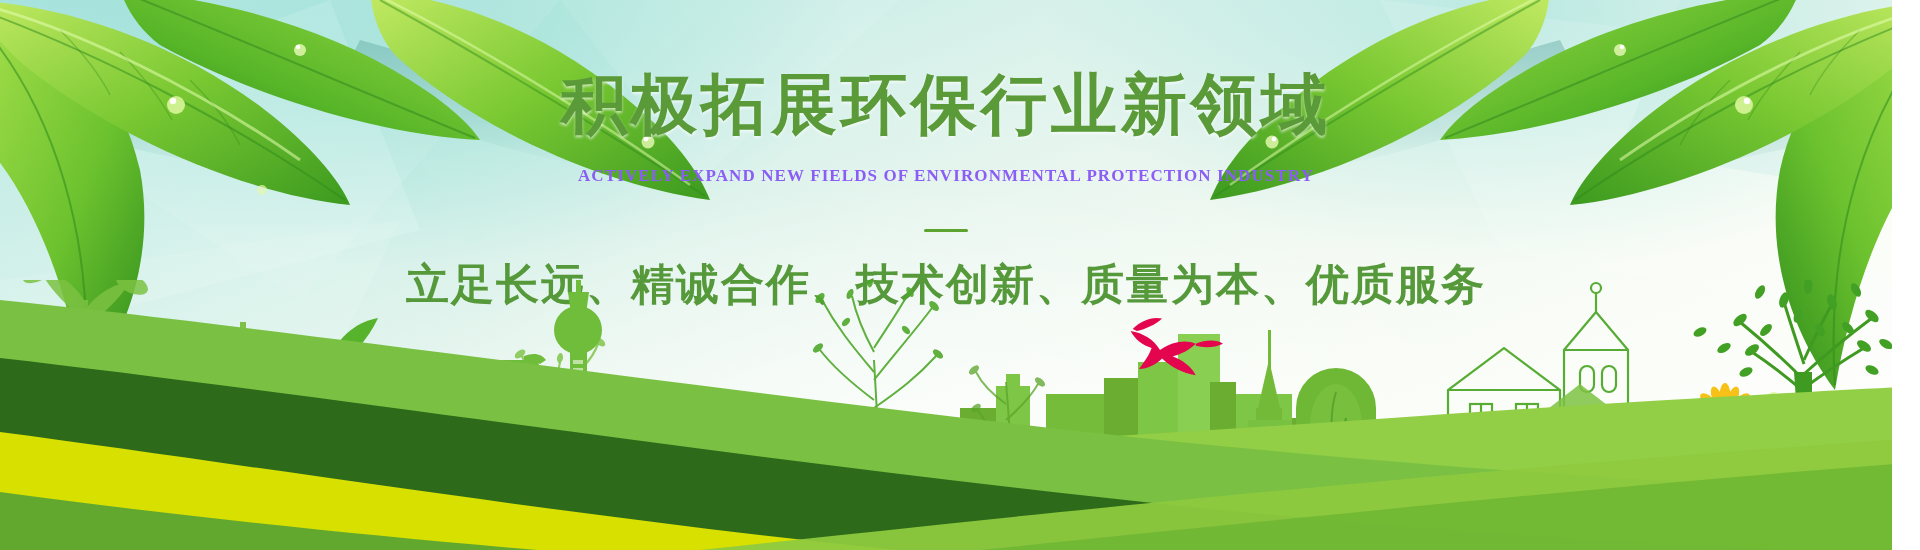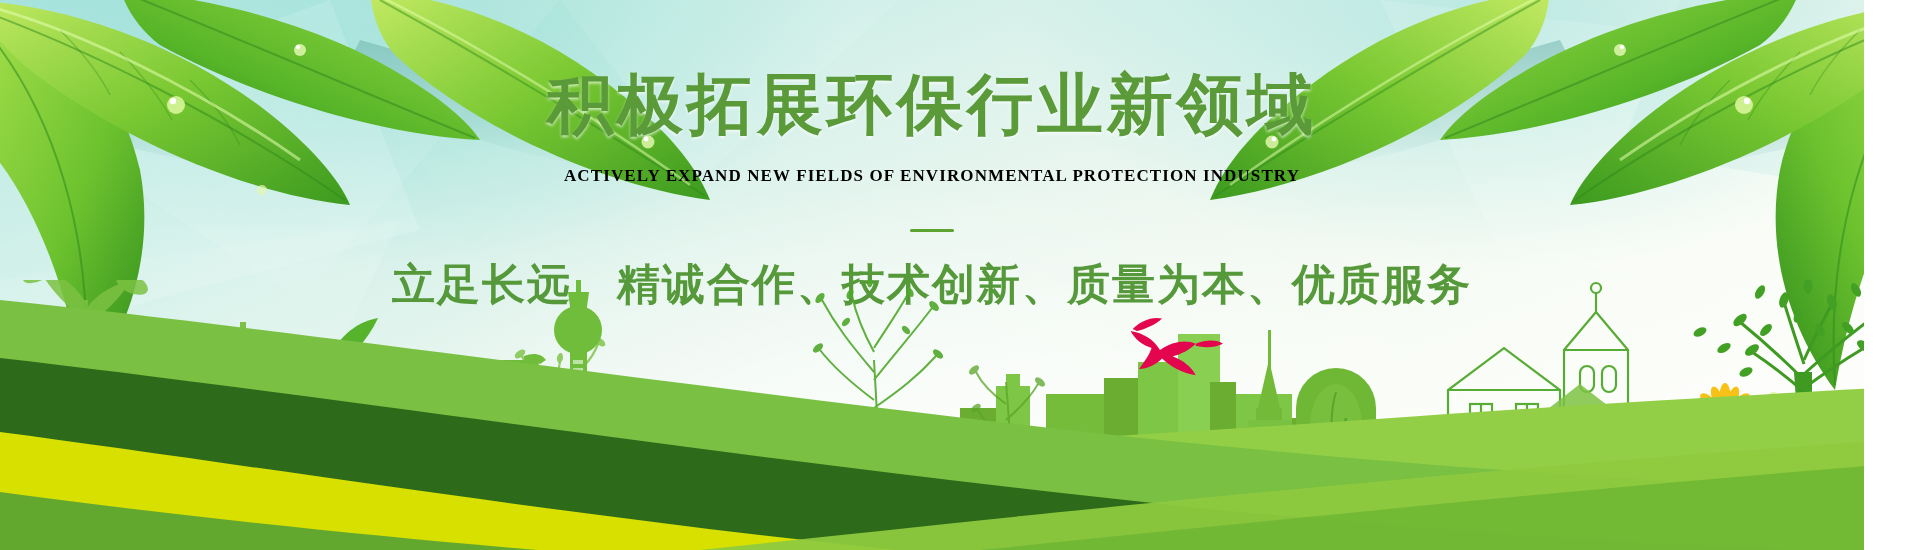--- a/index.html
+++ b/index.html
@@ -4,20 +4,21 @@
 <style>
   html,body{margin:0;padding:0;background:#fff;}
   body{font-family:"Liberation Sans",sans-serif;}
 
   #banner{
     position:relative;
     width:1864px;
     height:550px;
     overflow:hidden;
     background:#eaf7f4;
+    padding-left:28px;
   }
 
   
   .sky{
     position:absolute; inset:0;
     background:
       linear-gradient(160deg,#a8e3dd 0%,#bdeae2 14%,#d6f1ea 30%,#e9f6ef 46%,#f4faf3 60%,#fbfdf8 76%,#ffffff 92%);
   }
   .sky2{
     position:absolute; inset:0;
@@ -41,21 +42,21 @@
     text-shadow:0 2px 3px rgba(255,255,255,.65);
     white-space:nowrap;
   }
   .subhead{
     position:absolute; left:0; right:0; top:166px;
     text-align:center;
     font-family:"Liberation Serif",serif;
     font-weight:700;
     font-size:17px;
     letter-spacing:1.1px;
-    color:#000000;
+    color:#8b5cf6;
     white-space:nowrap;
   }
   .divider{
     position:absolute; top:229px; left:50%;
     transform:translateX(-50%);
     width:44px; height:3px;
     background:#5da32f;
     border-radius:2px;
   }
   .slogan{

